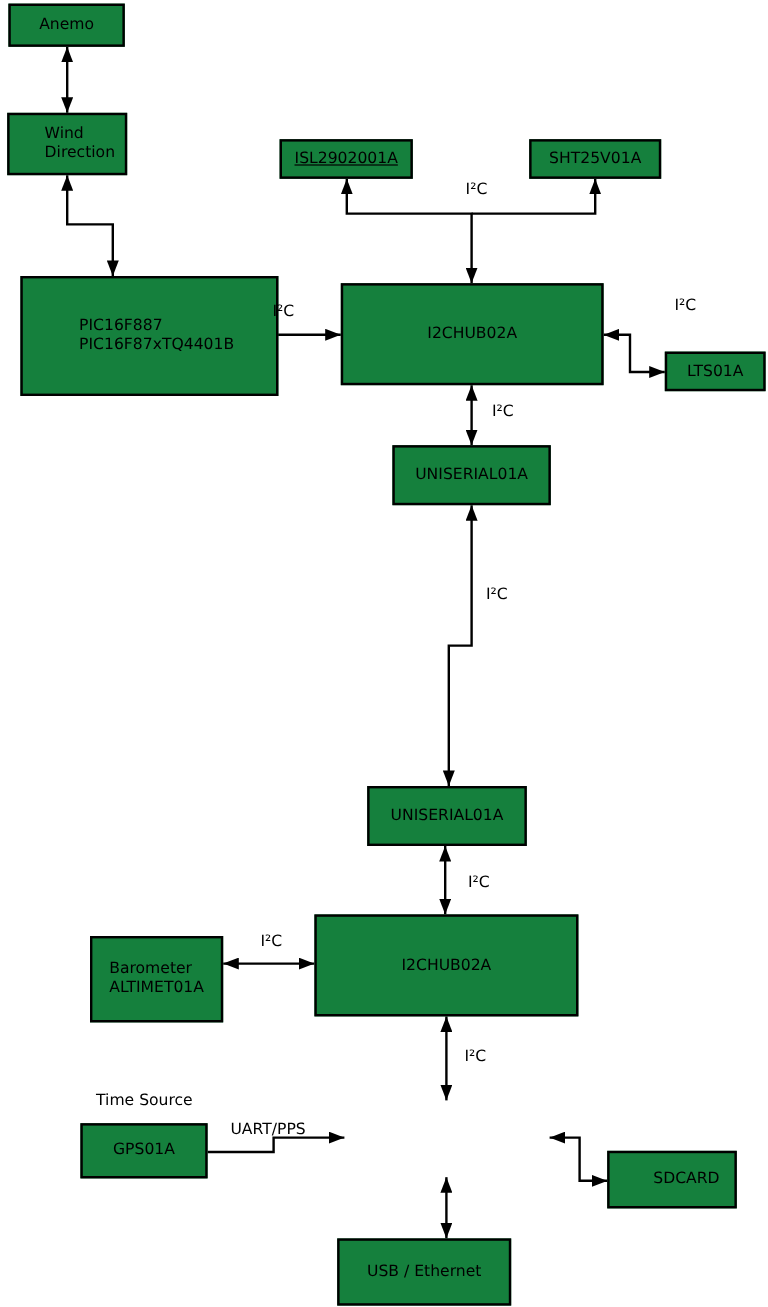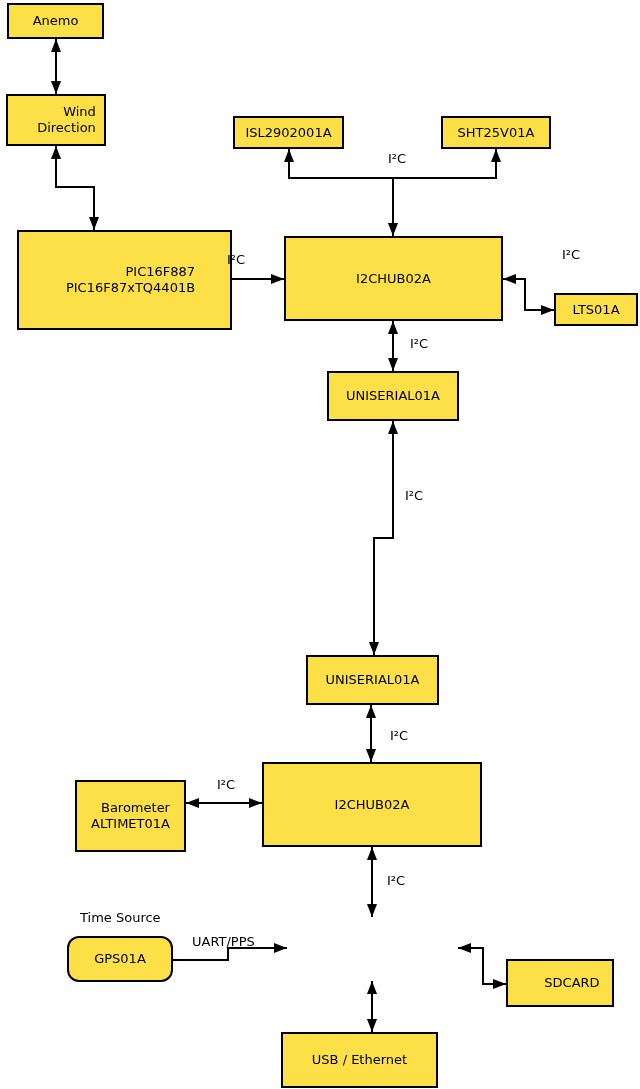--- a/index.html
+++ b/index.html
@@ -15,25 +15,25 @@
   .wires {
     position: absolute;
     left: 0; top: 0;
     width: 640px; height: 1089px;
   }
   .wires path { stroke: #000; stroke-width: 2; fill: none; }
   .node {
     position: absolute;
     box-sizing: border-box;
     border: 2px solid #000;
-    background: #fde047;
+    background: #15803d;
     display: flex;
     align-items: center;
     justify-content: center;
-    text-align: right;
+    text-align: left;
     font-size: 13px;
     line-height: 16px;
     white-space: pre-line;
   }
   .lbl {
     position: absolute;
     font-size: 13px;
     line-height: 14px;
     white-space: nowrap;
     text-align: right;
@@ -64,32 +64,32 @@
     <path d="M173,960 L228,960 L228,948 L287,948" marker-end="url(#ah)"></path>
     <path d="M458,948 L483,948 L483,984 L506,984" marker-start="url(#ah)" marker-end="url(#ah)"></path>
     <path d="M372,981 L372,1032" marker-start="url(#ah)" marker-end="url(#ah)"></path>
   </svg>
 
   <div class="node" style="left:7px;   top:3px;    width:97px;  height:36px;"><span>Anemo</span></div>
   <div class="node" style="left:6px;   top:94px;   width:100px; height:52px;padding-left:21px;"><span>Wind
 Direction</span></div>
   <div class="node" style="left:17px;   top:230px;  width:215px; height:100px;padding-left:12px;"><span>PIC16F887
 PIC16F87xTQ4401B</span></div>
-  <div class="node" style="left:233px; top:116px;  width:111px; height:33px;"><span>ISL2902001A</span></div>
+  <div class="node" style="left:233px; top:116px;  width:111px; height:33px;text-decoration:underline;"><span>ISL2902001A</span></div>
   <div class="node" style="left:441px; top:116px;  width:110px; height:33px;"><span>SHT25V01A</span></div>
   <div class="node" style="left:284px; top:236px;  width:219px; height:85px;"><span>I2CHUB02A</span></div>
   <div class="node" style="left:554px; top:293px;  width:84px;  height:33px;"><span>LTS01A</span></div>
   <div class="node" style="left:327px; top:371px;  width:132px; height:50px;"><span>UNISERIAL01A</span></div>
   <div class="node" style="left:306px; top:655px;  width:133px; height:50px;"><span>UNISERIAL01A</span></div>
   <div class="node" style="left:262px; top:762px;  width:220px; height:85px;"><span>I2CHUB02A</span></div>
   <div class="node" style="left:75px;  top:780px;  width:111px; height:72px;"><span>Barometer
 ALTIMET01A</span></div>
-  <div class="node" style="left:67px;  top:936px;  width:106px; height:46px;border-radius:12px;"><span>GPS01A</span></div>
+  <div class="node" style="left:67px;  top:936px;  width:106px; height:46px;"><span>GPS01A</span></div>
   <div class="node" style="left:506px; top:959px;  width:108px; height:48px;padding-left:24px;"><span>SDCARD</span></div>
-  <div class="node" style="left:281px; top:1032px; width:157px; height:56px;"><span>USB / Ethernet</span></div>
+  <div class="node" style="left:281px; top:1032px; width:145px; height:56px;"><span>USB / Ethernet</span></div>
 
   <div class="lbl" style="left:388px; top:152px;">I²C</div>
   <div class="lbl" style="left:227px; top:253px;">I²C</div>
   <div class="lbl" style="left:562px; top:248px;">I²C</div>
   <div class="lbl" style="left:410px; top:337px;">I²C</div>
   <div class="lbl" style="left:405px; top:489px;">I²C</div>
   <div class="lbl" style="left:390px; top:729px;">I²C</div>
   <div class="lbl" style="left:217px; top:778px;">I²C</div>
   <div class="lbl" style="left:387px; top:874px;">I²C</div>
   <div class="lbl" style="left:192px; top:935px;">UART/PPS</div>

